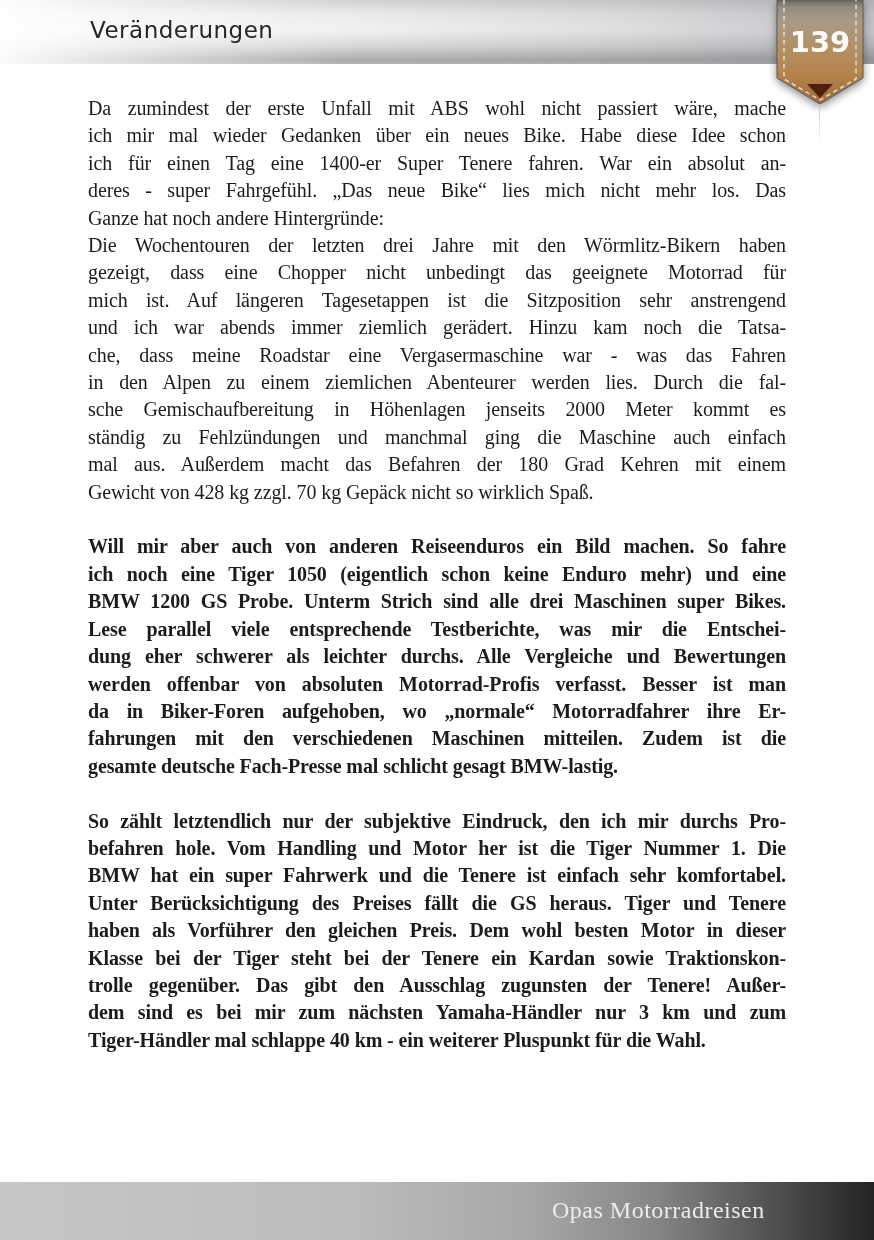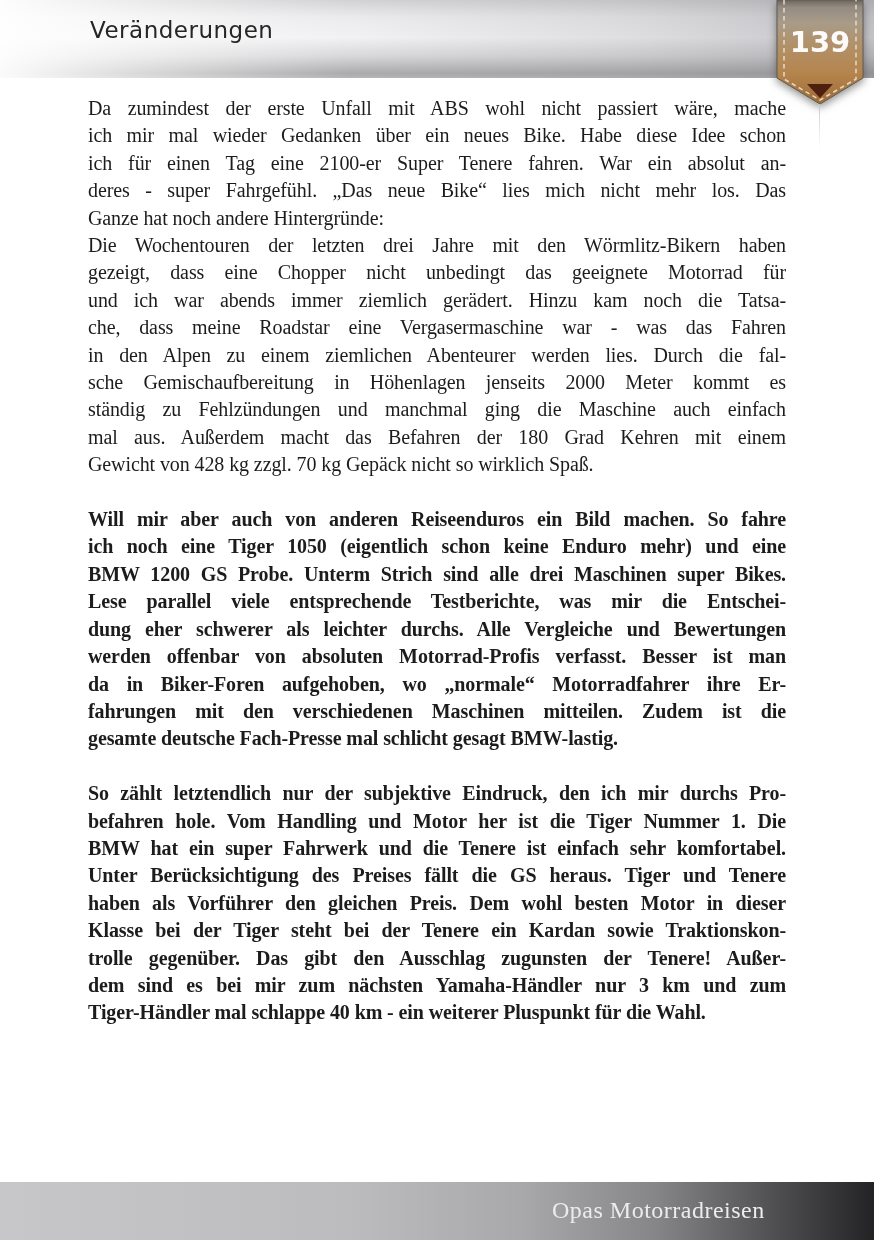--- a/index.html
+++ b/index.html
@@ -7,21 +7,21 @@
     width: 874px; height: 1240px;
     background: var(--page-bg, #ffffff);
     position: relative;
     overflow: hidden;
     font-family: "Liberation Serif", serif;
   }
 
   
   .header {
     position: absolute; top: 0; left: 0;
-    width: 874px; height: 78px;
+    width: 874px; height: 64px;
     background:
       linear-gradient(to right, rgba(255,255,255,0.95) 0%, rgba(255,255,255,0.55) 16%, rgba(255,255,255,0) 40%, rgba(122,122,128,0.16) 72%, rgba(100,100,108,0.32) 100%),
       linear-gradient(to bottom, #d2d2d4 0%, #ebebed 22%, #f2f2f4 48%, #d8d8da 72%, #ababad 94%, #b6b6b8 100%);
   }
   .header .title {
     position: absolute; left: 90px; top: 0;
     line-height: 60px;
     font-family: "DejaVu Sans", sans-serif;
     font-size: 23px;
     color: #262626;
@@ -102,27 +102,28 @@
     <path d="M33 84 L59 84 L46 98 Z" fill="#4f2010"></path>
     <text x="46" y="52" text-anchor="middle" font-family="DejaVu Sans, sans-serif" font-size="29" font-weight="bold" fill="#fcfbf9">139</text>
   </svg>
 </div>
 <div class="ribbon-tail-line"></div>
 
 <main class="content">
     <div class="para">
       <div class="line">Da zumindest der erste Unfall mit ABS wohl nicht passiert wäre, mache</div>
       <div class="line">ich mir mal wieder Gedanken über ein neues Bike. Habe diese Idee schon</div>
-      <div class="line">ich für einen Tag eine 2100-er Super Tenere fahren.  War ein absolut an-</div>
+      <div class="line">ich für einen Tag eine 1400-er Super Tenere fahren.  War ein absolut an-</div>
       <div class="line">deres - super Fahrgefühl. „Das neue Bike“ lies mich nicht mehr los. Das</div>
       <div class="line last">Ganze hat noch andere Hintergründe:</div>
     </div>
     <div class="para">
       <div class="line">Die Wochentouren der letzten drei Jahre mit den Wörmlitz-Bikern haben</div>
       <div class="line">gezeigt, dass eine Chopper nicht unbedingt das geeignete Motorrad für</div>
+      <div class="line">mich ist. Auf längeren Tagesetappen ist die Sitzposition sehr anstrengend</div>
       <div class="line">und ich war abends immer ziemlich gerädert. Hinzu kam noch die Tatsa-</div>
       <div class="line">che, dass meine Roadstar eine Vergasermaschine war - was das Fahren</div>
       <div class="line">in den Alpen zu einem ziemlichen Abenteurer werden lies. Durch die fal-</div>
       <div class="line">sche Gemischaufbereitung in Höhenlagen jenseits 2000 Meter kommt es</div>
       <div class="line">ständig zu Fehlzündungen und manchmal ging die Maschine auch einfach</div>
       <div class="line">mal aus. Außerdem macht das Befahren der 180 Grad Kehren mit einem</div>
       <div class="line last">Gewicht von 428 kg zzgl. 70 kg Gepäck  nicht so wirklich Spaß.</div>
     </div>
     <div class="para gap">
       <div class="line">Will mir aber auch von anderen Reiseenduros ein Bild machen. So fahre</div>

